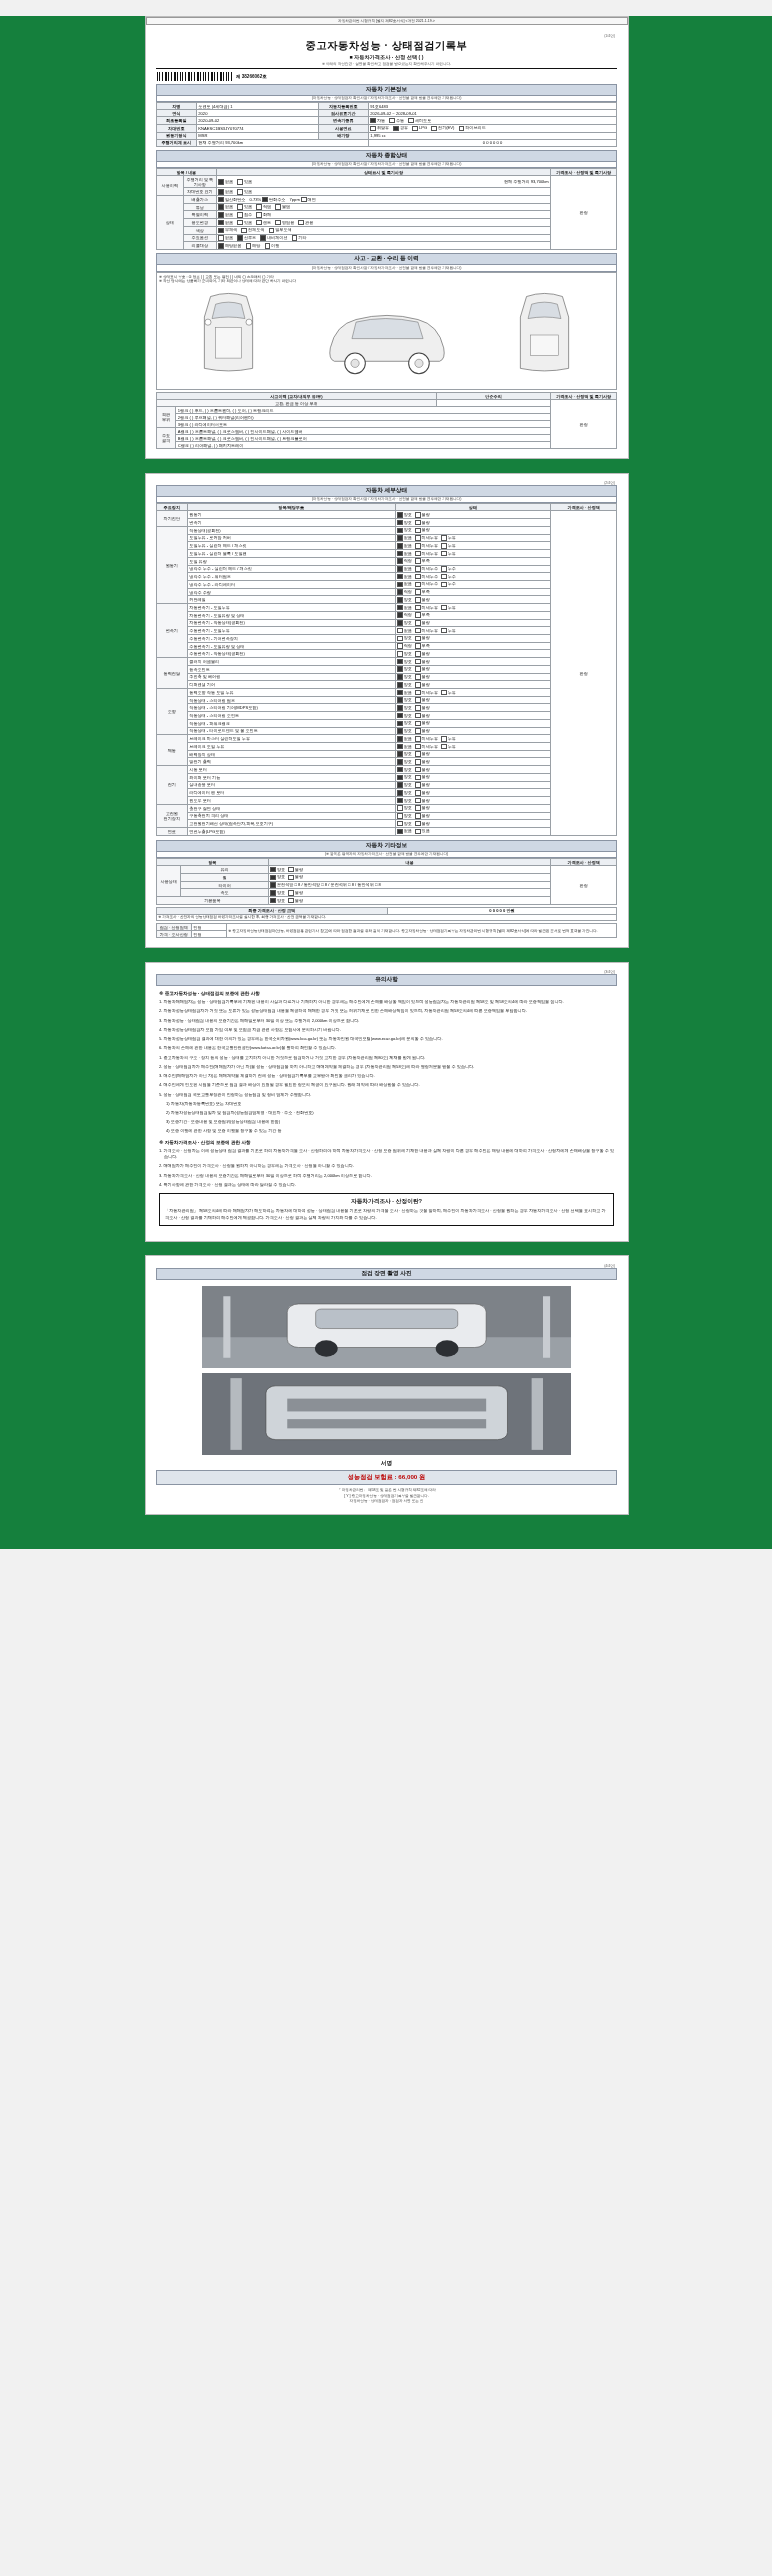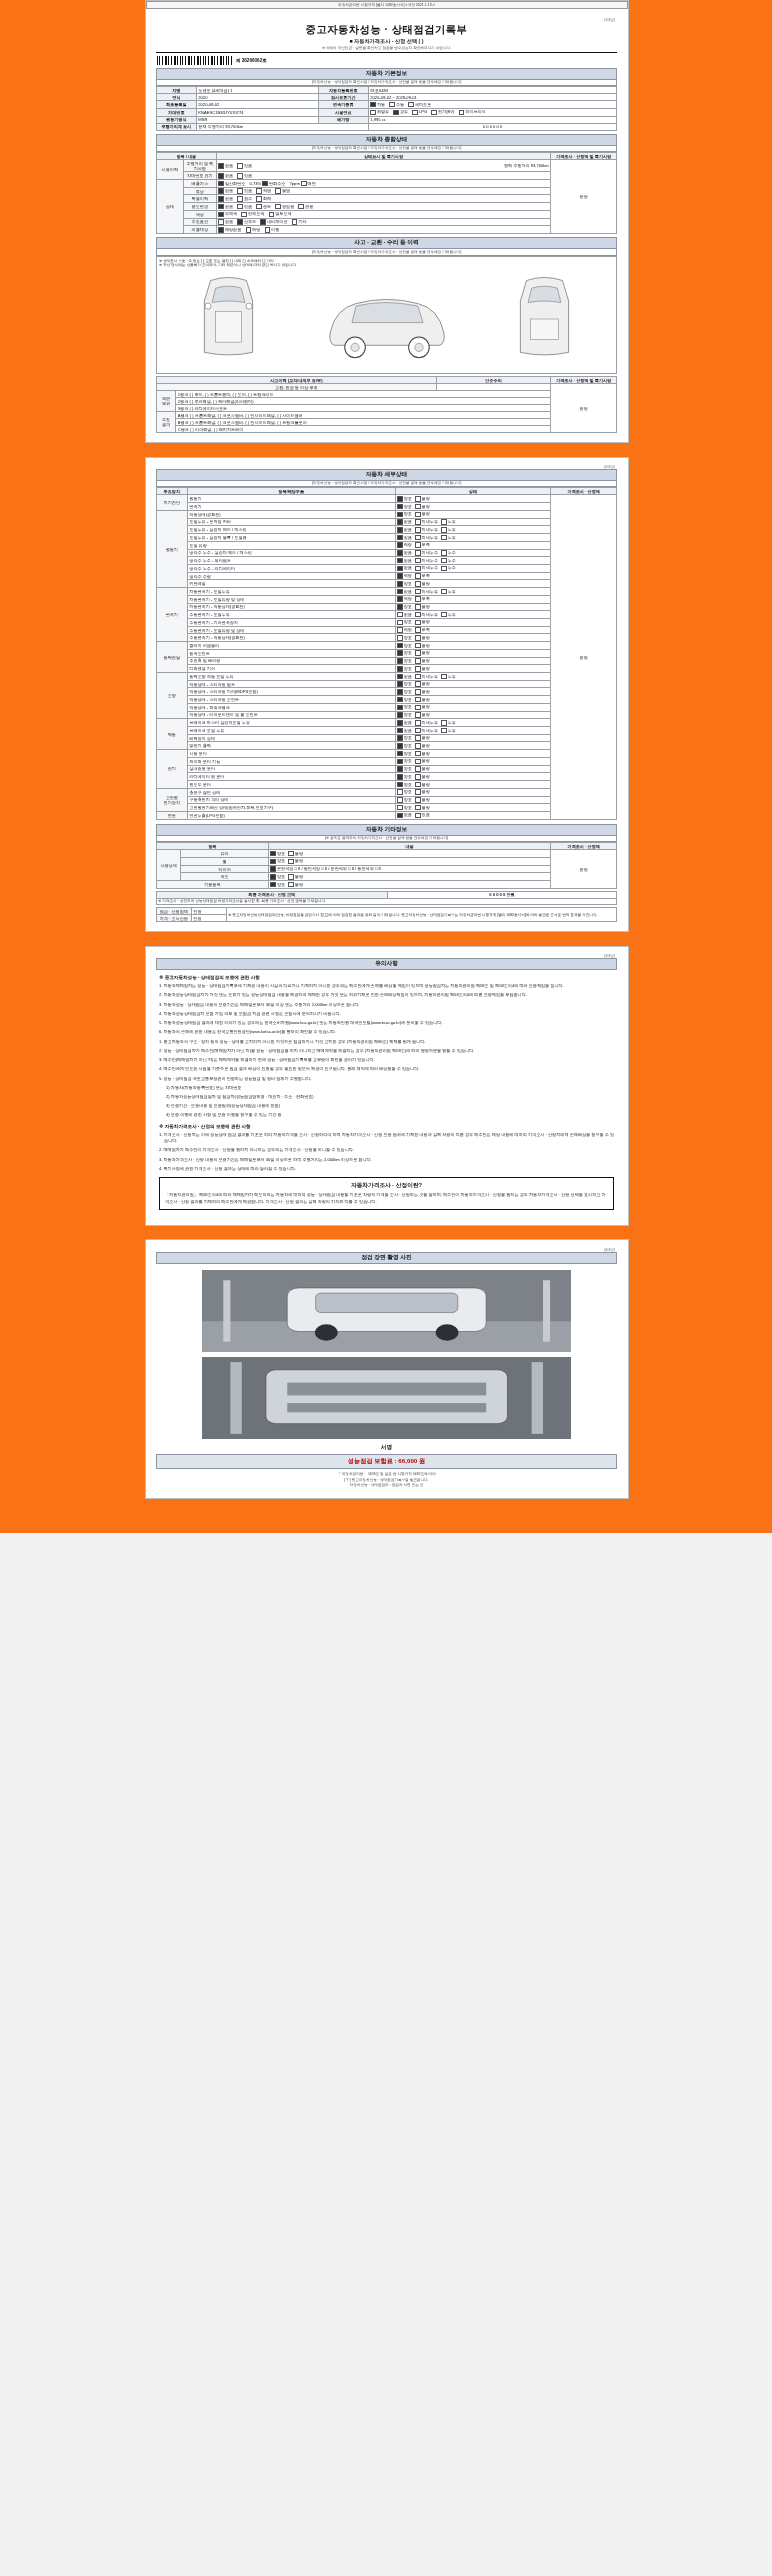--- a/index.html
+++ b/index.html
@@ -1,17 +1,17 @@
 <!DOCTYPE html>
 <html style="font-size:8.2px"><head>
 <meta charset="utf-8">
 <style>
   html,body{margin:0;padding:0;background:#f1f1f1;}
   body{font-family:"Liberation Sans","DejaVu Sans",sans-serif;color:#111;}
-  .page{width:773px;margin:0 auto;background:#f97316;padding:0 0 20.6px 0;}
+  .page{width:773px;margin:16px auto;background:#15803d;padding:0 0 20.6px 0;}
   .sheet{width:484px;margin:0 auto 13.4px auto;background:#fff;border:0.5px solid #bdbdbd;box-sizing:border-box;}
   .sheet-inner{padding:7.2px 10.3px 9.3px 10.3px;}
   .tiny{font-size:3.6px;}
   .xs{font-size:4.1px;}
   .s{font-size:4.6px;}
   .center{text-align:center;}
   .bold{font-weight:bold;}
   .topnote{font-size:3.6px;color:#333;text-align:center;border:0.5px solid #999;background:#f7f7f7;padding:1px 0;margin-bottom:2.1px;}
   .corner{font-size:3.6px;color:#666;text-align:right;padding-right:2.1px;}
   .doc-title{font-size:10.3px;font-weight:bold;text-align:center;letter-spacing:0.5px;margin:1px 0 1px 0;}

